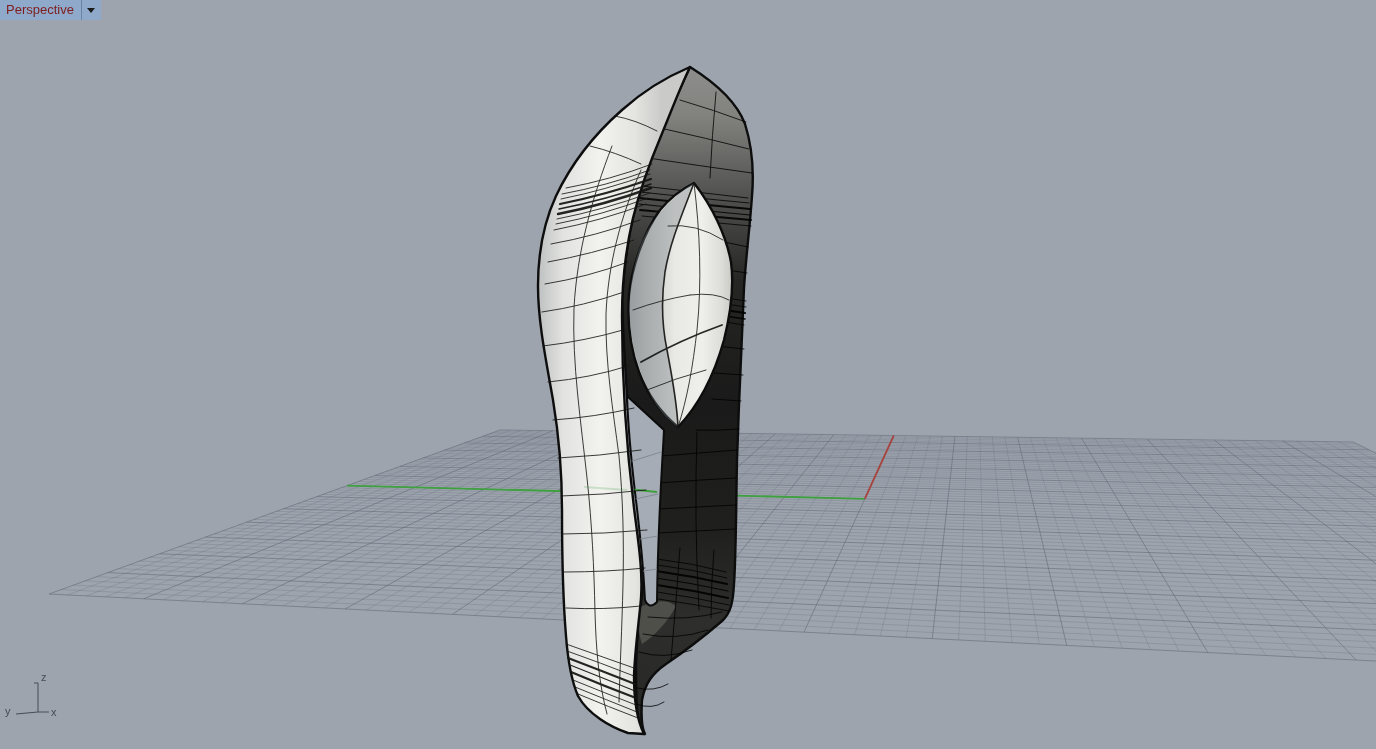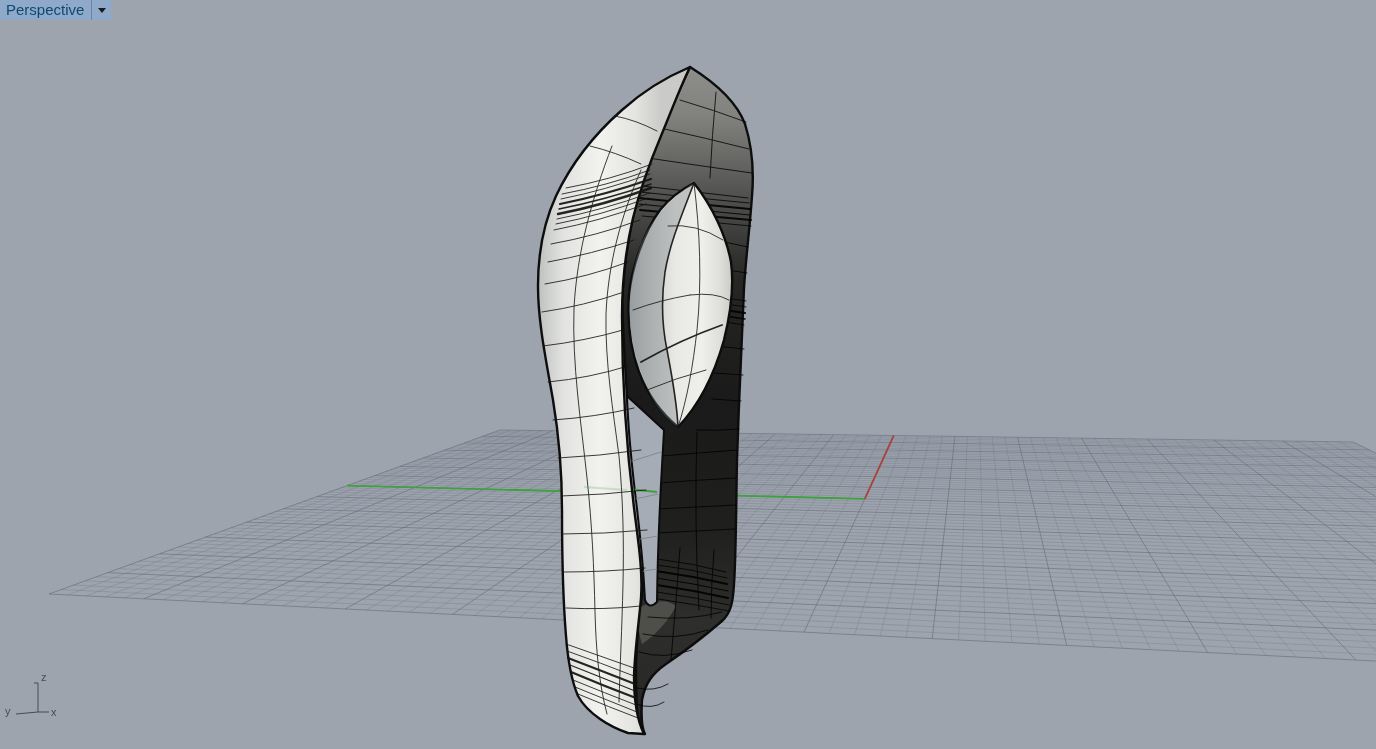--- a/index.html
+++ b/index.html
@@ -1,21 +1,21 @@
 <!DOCTYPE html>
 <html><head>
 <meta charset="utf-8">
 <style>
   html,body{margin:0;padding:0;width:1376px;height:749px;overflow:hidden;
     font-family:"Liberation Sans","DejaVu Sans",sans-serif;background:#9DA4AE;}
   .viewport{position:relative;width:1376px;height:749px;}
   svg.canvas{position:absolute;left:0;top:0;}
   .vp-label-bar{position:absolute;left:0;top:0;height:20px;display:flex;align-items:stretch;
     background:#8FA9CA;z-index:5;cursor:default;user-select:none;}
-  .vp-title{font-size:15px;color:#0c4a6e;padding:2px 7px 2px 6px;line-height:16px;}
+  .vp-title{font-size:13px;color:#7f1d1d;padding:2px 7px 2px 6px;line-height:16px;}
   .vp-sep{width:1px;background:#6B84A4;}
   .vp-drop{width:19px;display:flex;align-items:center;justify-content:center;}
   .tri{width:0;height:0;border-left:4px solid transparent;border-right:4px solid transparent;
     border-top:5px solid #1A1A1A;}
 </style>
 </head>
 <body>
 
 <div class="viewport">
 

